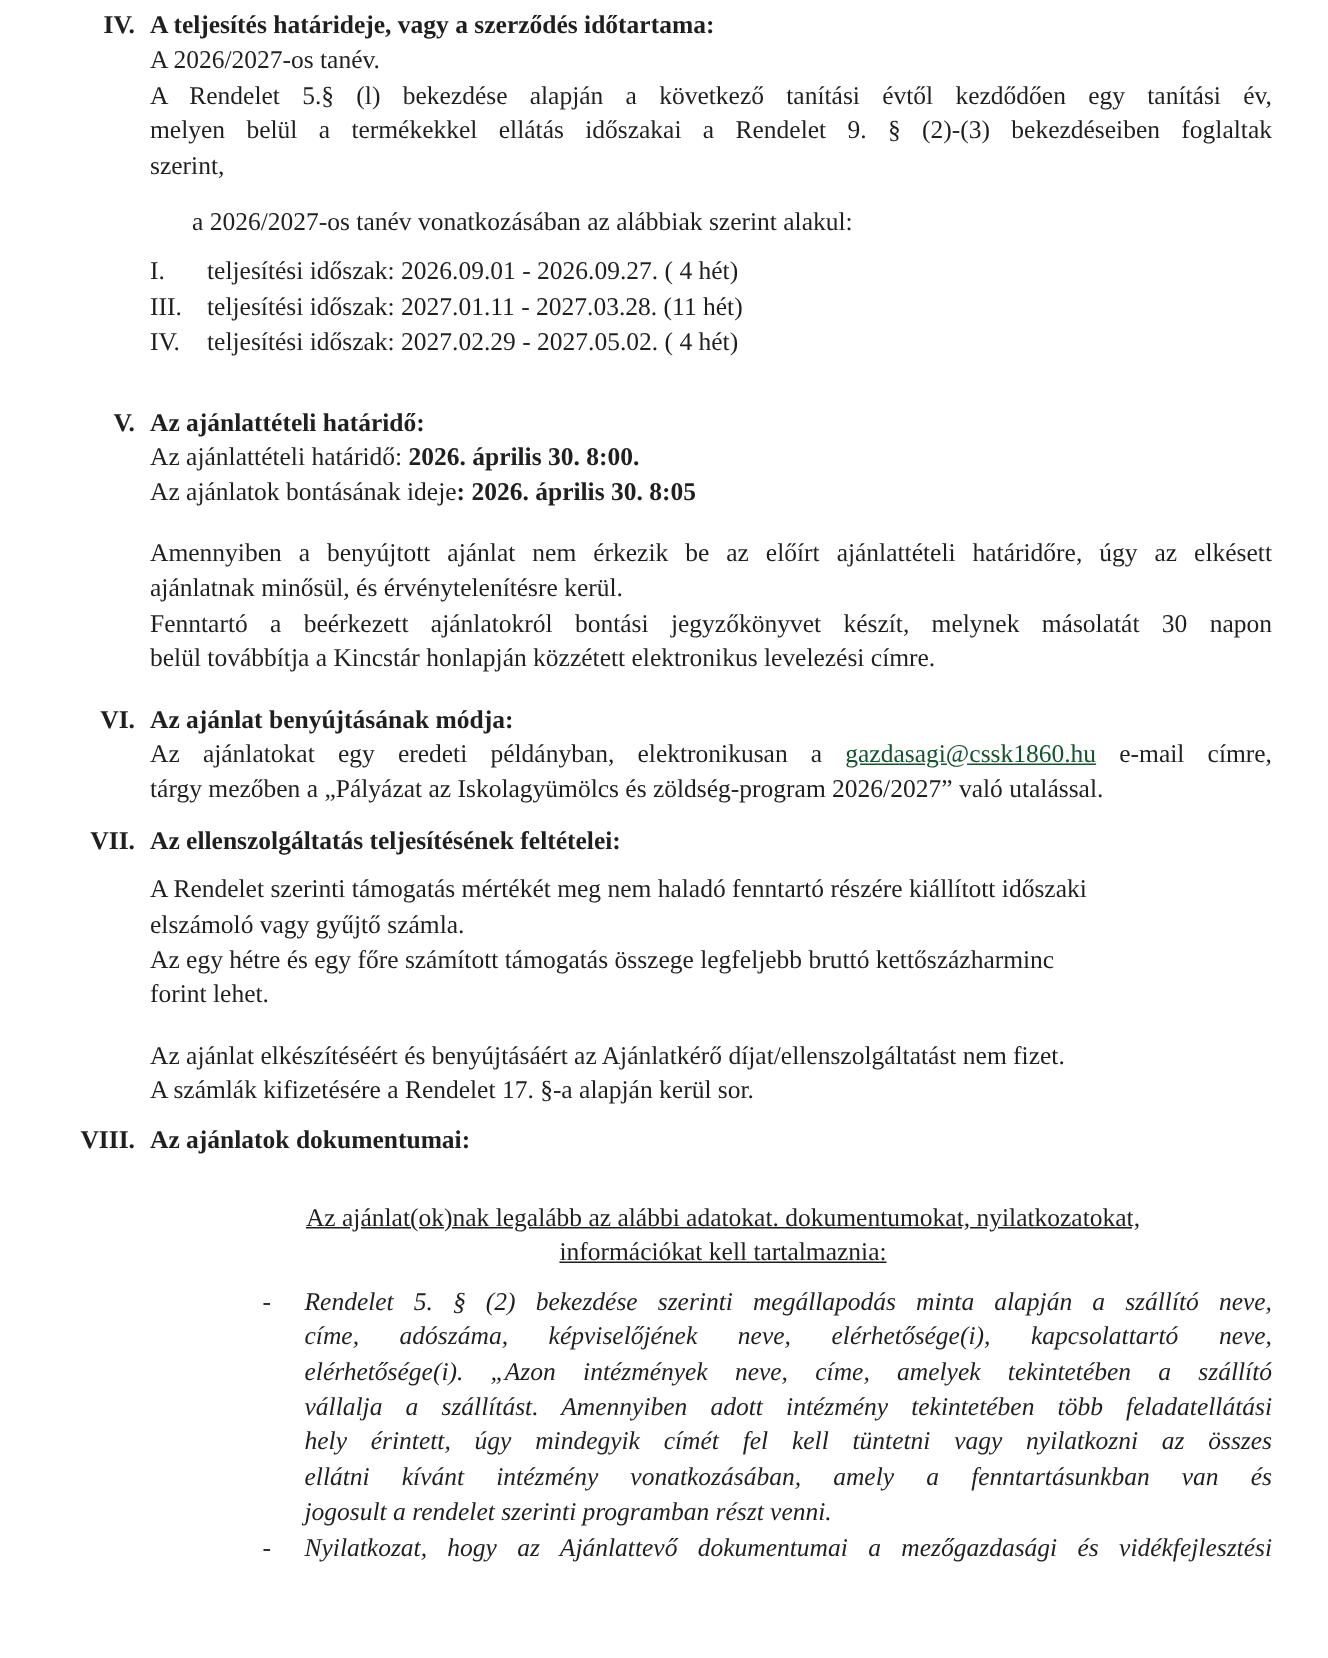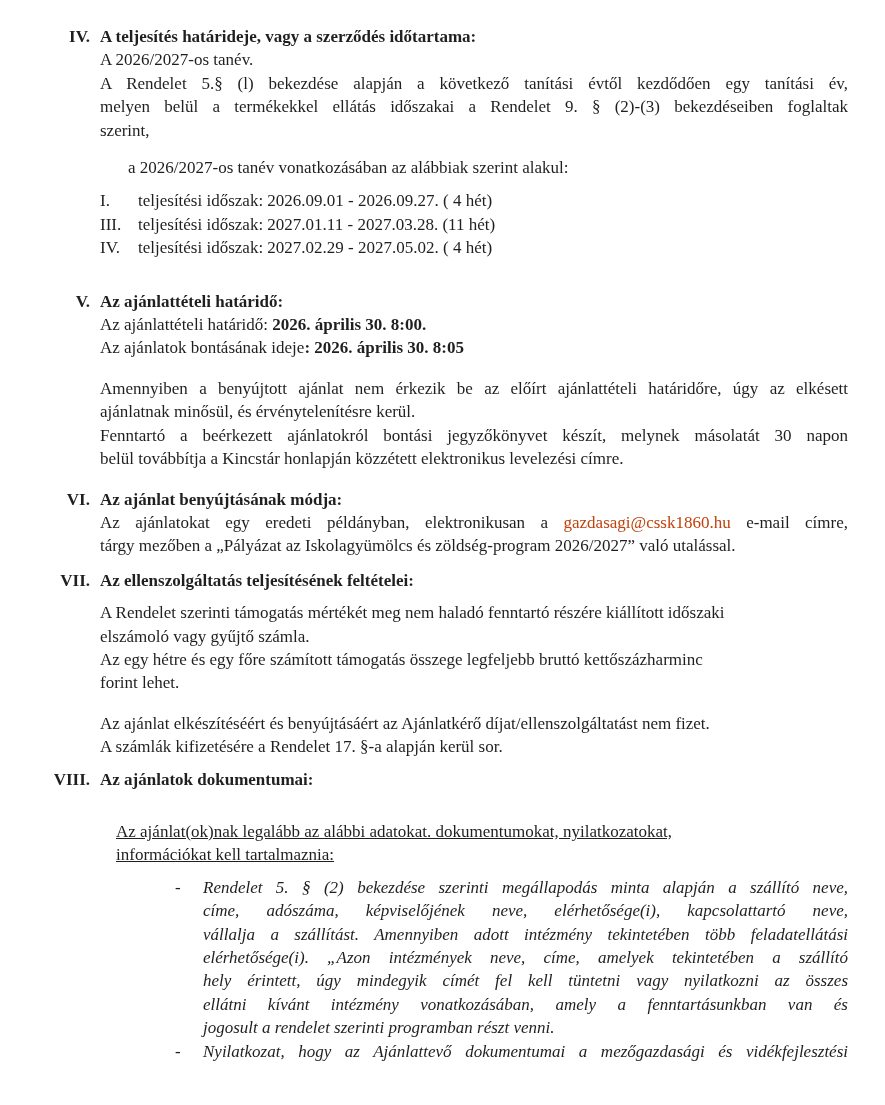--- a/index.html
+++ b/index.html
@@ -4,21 +4,21 @@
 <style>
   html, body { margin: 0; padding: 0; }
   body {
     width: 885px; height: 1105px;
     background: #ffffff;
     color: #1f1f1f;
     font-family: "Liberation Serif", "DejaVu Serif", serif;
     font-size: 17px;
     overflow: hidden;
   }
-  .page { padding-top: 25px; }
+  .page { padding-top: 5px; }
   .section { display: flex; margin-left: 40px; }
   .num {
     flex: 0 0 50px;
     text-align: right;
     margin-right: 10px;
     font-weight: bold;
     line-height: 23.4px;
     white-space: nowrap;
   }
   .content { width: 748px; line-height: 23.4px; }
@@ -28,25 +28,25 @@
   .mt9  { margin-top: 9px; }
   .mt10 { margin-top: 10px; }
   .mt11 { margin-top: 11px; }
   .mt12 { margin-top: 9px; }
   .mt13 { margin-top: 17px; }
   .mt14 { margin-top: 14px; margin-left: 28px; }
   .mt29 { margin-top: 29px; }
   .mt30 { margin-top: 30px; }
   .prow { display: flex; }
   .pnum { flex: 0 0 38px; }
-  .intro { margin-left: 16px; text-decoration: underline; }
+  .intro { margin-left: 16px; text-decoration: underline; text-align: center; }
   .ditem { display: flex; padding-left: 75px; }
   .dash { flex: 0 0 28px; }
   .dtext { flex: 1; font-style: italic; }
-  a.email { color: #c2410c; cursor: pointer; }
+  a.email { color: #14532d; text-decoration: underline; cursor: pointer; }
 </style>
 </head>
 <body>
 
 <div class="page">
 
   <div class="section">
     <div class="num">IV.</div>
     <div class="content">
       <div class="line bold">A teljesítés határideje, vagy a szerződés időtartama:</div>
@@ -120,22 +120,22 @@
       <div class="intro mt29">
         <div class="line">Az ajánlat(ok)nak legalább az alábbi adatokat. dokumentumokat, nyilatkozatokat,</div>
         <div class="line">információkat kell tartalmaznia:</div>
       </div>
       <div class="mt9">
         <div class="ditem">
           <span class="dash">-</span>
           <div class="dtext">
             <div class="line j">Rendelet 5. § (2) bekezdése szerinti megállapodás minta alapján a szállító neve,</div>
             <div class="line j">címe, adószáma, képviselőjének neve, elérhetősége(i), kapcsolattartó neve,</div>
+            <div class="line j">elérhetősége(i). „Azon intézmények neve, címe, amelyek tekintetében a szállító</div>
             <div class="line j">vállalja a szállítást. Amennyiben adott intézmény tekintetében több feladatellátási</div>
-            <div class="line j">elérhetősége(i). „Azon intézmények neve, címe, amelyek tekintetében a szállító</div>
             <div class="line j">hely érintett, úgy mindegyik címét fel kell tüntetni vagy nyilatkozni az összes</div>
             <div class="line j">ellátni kívánt intézmény vonatkozásában, amely a fenntartásunkban van és</div>
             <div class="line">jogosult a rendelet szerinti programban részt venni.</div>
           </div>
         </div>
         <div class="ditem">
           <span class="dash">-</span>
           <div class="dtext">
             <div class="line j">Nyilatkozat, hogy az Ajánlattevő dokumentumai a mezőgazdasági és vidékfejlesztési</div>
           </div>

